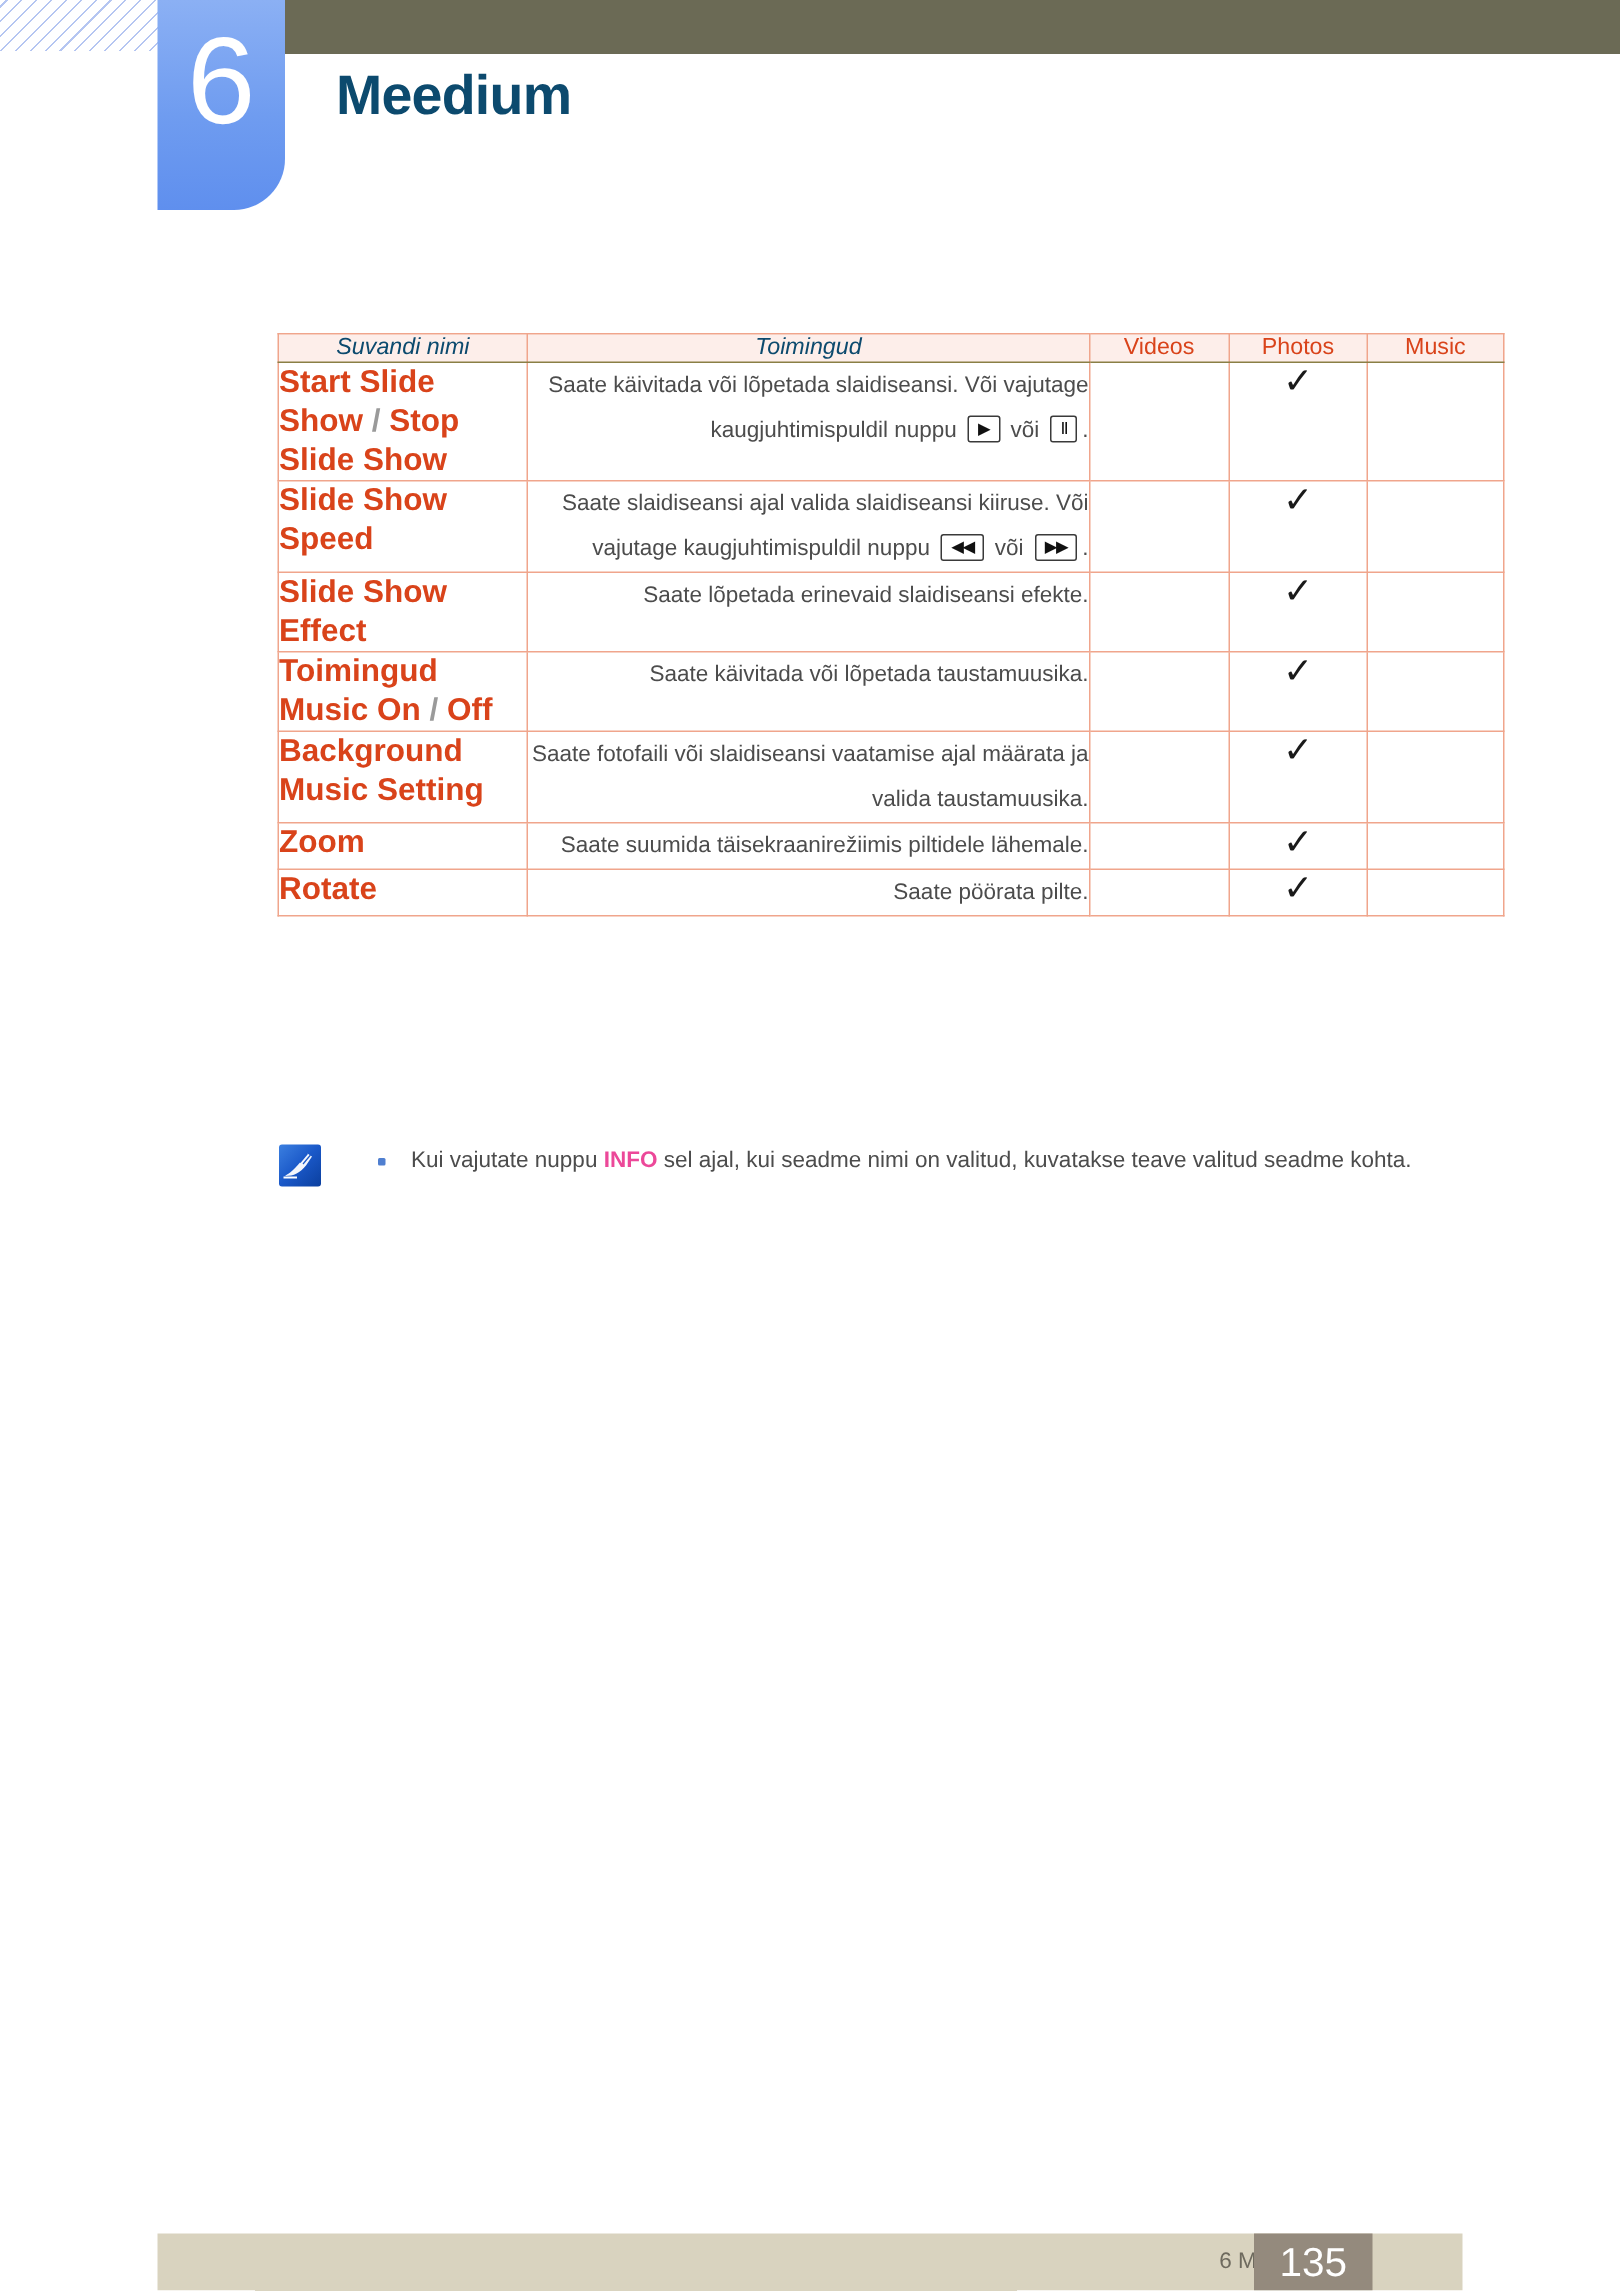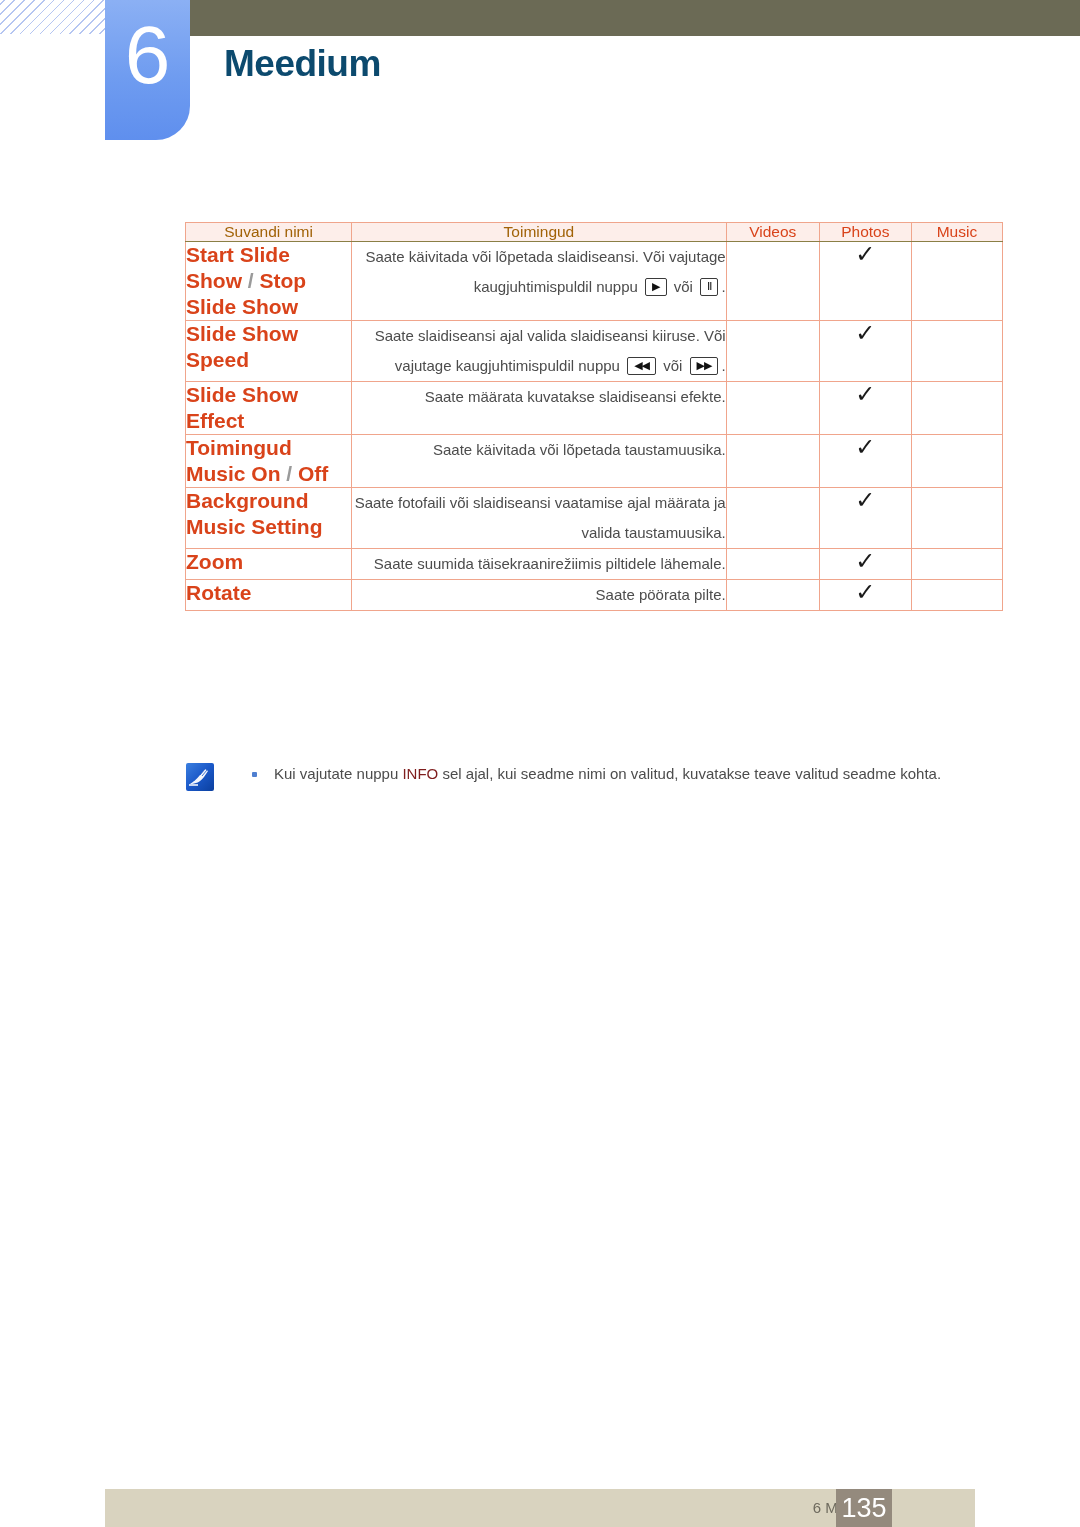--- a/index.html
+++ b/index.html
@@ -86,21 +86,21 @@
   }
   thead th {
     background: #fdeeea;
     text-align: center;
     font-weight: 400;
     font-size: 15.5px;
     padding: 11px 4px 11px 4px;
     border-bottom: 1px solid #8a7f45 !important;
     border-top: none;
   }
-  th.hdr-olive { color: #a16207; }
+  th.hdr-olive { color: #0c4a6e; font-style: italic; }
   th.hdr-red   { color: #d9431a; }
 
   td.col-name {
     color: #d9431a;
     font-weight: 700;
     font-size: 21px;
     line-height: 26px;
     padding: 10px 8px 12px 14px;
   }
   td.col-name .sep { color: #9a9a9a; font-weight: 700; }
@@ -173,42 +173,42 @@
   }
   #note-list li:before {
     content: "";
     position: absolute;
     left: 4px; top: 12px;
     width: 5px; height: 5px;
     background: #4f7fd0;
     border-radius: 1px;
   }
   .kw-info {
-    color: #7f1d1d;
-    font-weight: 400;
+    color: #ec4899;
+    font-weight: 700;
   }
 
   
   #footer-bar {
     position: absolute;
     left: 105px; top: 1489px;
     width: 870px; height: 38px;
     background: #d9d3bf;
   }
   #footer-label {
     position: absolute;
     right: 88px; top: 10px;
     font-size: 15px;
     line-height: 18px;
     color: #6e6a5e;
   }
   #footer-page {
     position: absolute;
     left: 836px; top: 1489px;
-    width: 56px; height: 38px;
+    width: 79px; height: 38px;
     background: #948a7d;
     color: #ffffff;
     font-size: 27px;
     line-height: 38px;
     text-align: center;
     font-weight: 400;
   }
 </style>
 </head>
 <body>
@@ -249,21 +249,21 @@
       </tr>
       <tr>
         <td class="col-name"><span>Slide Show Speed</span></td>
         <td class="col-action">Saate slaidiseansi ajal valida slaidiseansi kiiruse. Või vajutage kaugjuhtimispuldil nuppu <span class="keycap">◀◀</span> või <span class="keycap">▶▶</span>.</td>
         <td class="col-check"></td>
         <td class="col-check"><span class="checkmark">✓</span></td>
         <td class="col-check"></td>
       </tr>
       <tr>
         <td class="col-name"><span>Slide Show Effect</span></td>
-        <td class="col-action">Saate määrata kuvatakse slaidiseansi efekte.</td>
+        <td class="col-action">Saate lõpetada erinevaid slaidiseansi efekte.</td>
         <td class="col-check"></td>
         <td class="col-check"><span class="checkmark">✓</span></td>
         <td class="col-check"></td>
       </tr>
       <tr>
         <td class="col-name"><span>Toimingud Music On</span><span class="sep"> / </span><span>Off</span></td>
         <td class="col-action">Saate käivitada või lõpetada taustamuusika.</td>
         <td class="col-check"></td>
         <td class="col-check"><span class="checkmark">✓</span></td>
         <td class="col-check"></td>

